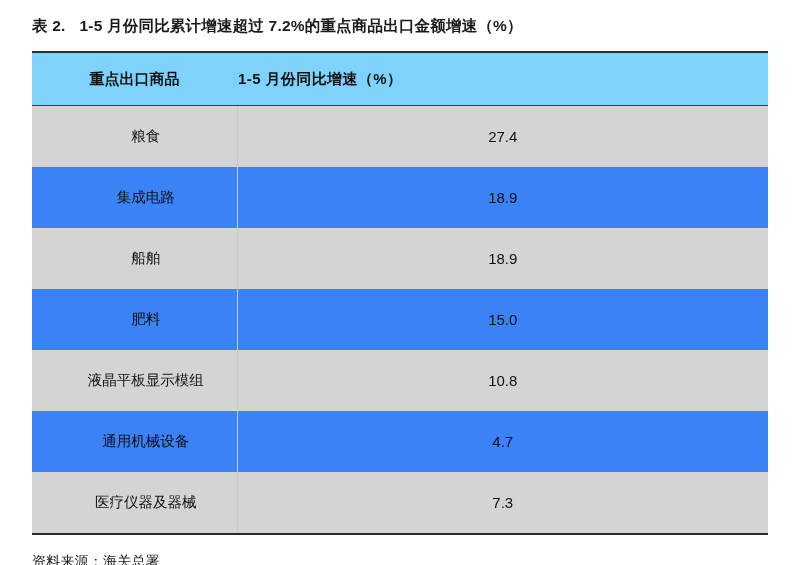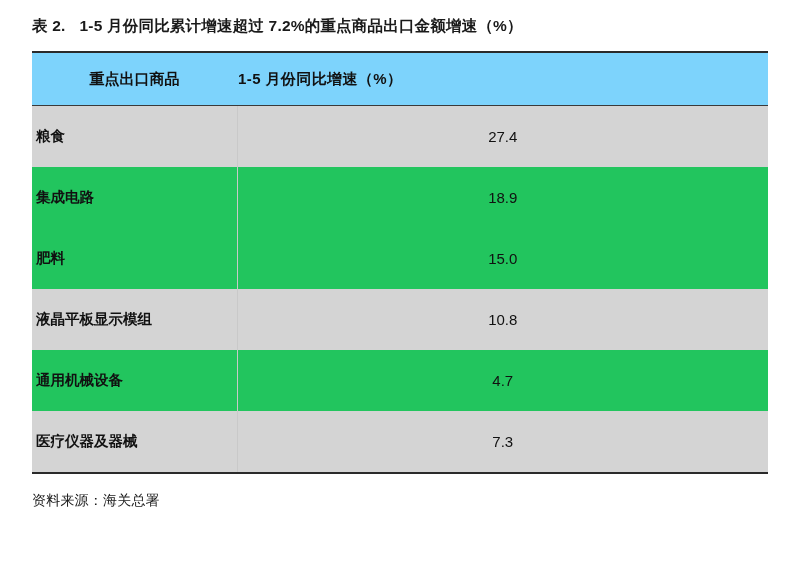--- a/index.html
+++ b/index.html
@@ -60,35 +60,35 @@
     letter-spacing: 0.4px;
   }
 
   .data-table tbody td {
     height: 59px;
     vertical-align: middle;
     font-size: 14.5px;
     color: #111111;
   }
   .data-table tbody tr td.cell-name {
-    font-weight: 700;
-    padding-left: 4px;
-    text-align: left;
+    font-weight: 400;
+    padding-left: 24px;
+    text-align: center;
     border-right: 1px solid #c9c9c9;
   }
   .data-table tbody tr td.cell-value {
     font-weight: 400;
     text-align: center;
     font-size: 15px;
   }
   .data-table tbody tr.shaded td {
     background: #d4d4d4;
   }
   .data-table tbody tr.plain td {
-    background: #22c55e;
+    background: #3b82f6;
   }
   .data-table tbody tr.plain td.cell-name {
     border-right: 1px solid #c9c9c9;
   }
   .data-table tbody tr:last-child td {
     border-bottom: 2.2px solid #2a2a2a;
   }
 
   .source-note {
     font-size: 14px;
@@ -119,20 +119,24 @@
     </thead>
     <tbody>
       <tr class="shaded">
         <td class="cell-name">粮食</td>
         <td class="cell-value">27.4</td>
       </tr>
       <tr class="plain">
         <td class="cell-name">集成电路</td>
         <td class="cell-value">18.9</td>
       </tr>
+      <tr class="shaded">
+        <td class="cell-name">船舶</td>
+        <td class="cell-value">18.9</td>
+      </tr>
       <tr class="plain">
         <td class="cell-name">肥料</td>
         <td class="cell-value">15.0</td>
       </tr>
       <tr class="shaded">
         <td class="cell-name">液晶平板显示模组</td>
         <td class="cell-value">10.8</td>
       </tr>
       <tr class="plain">
         <td class="cell-name">通用机械设备</td>

